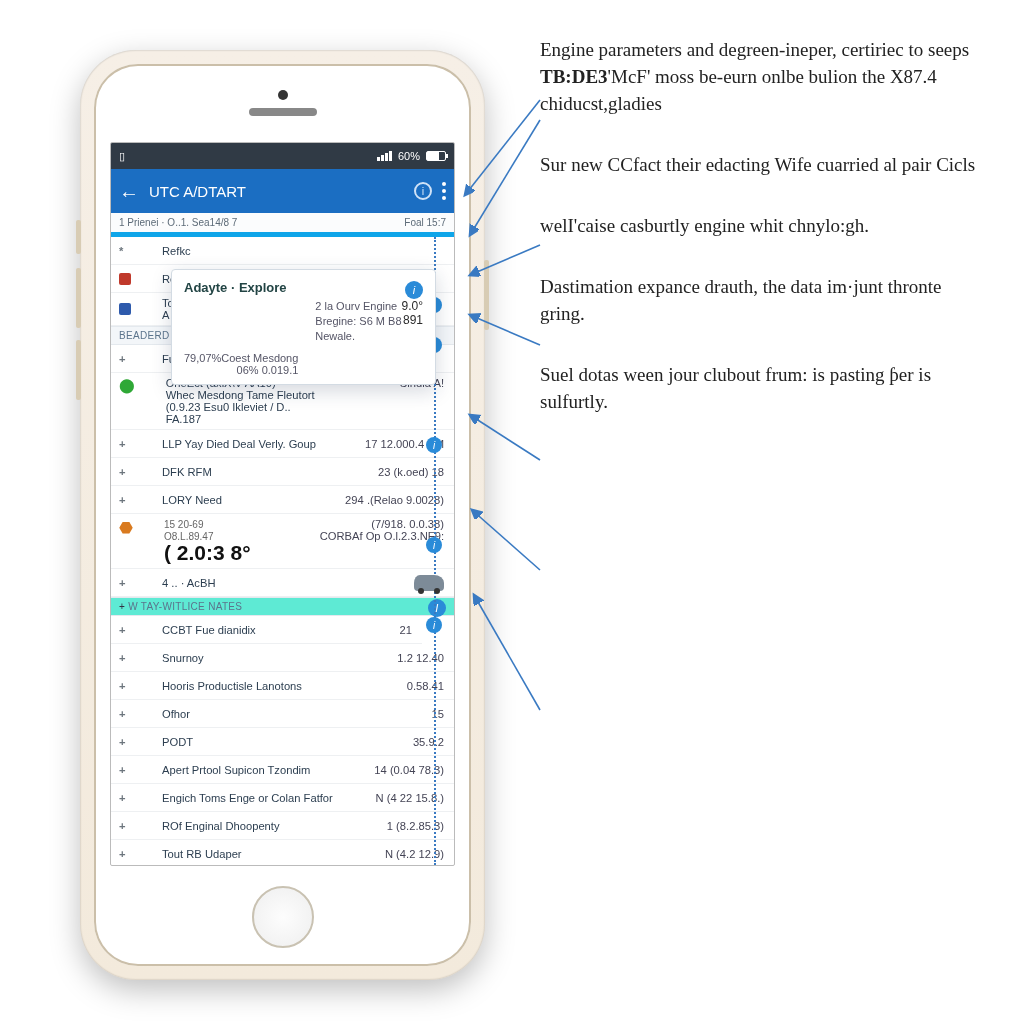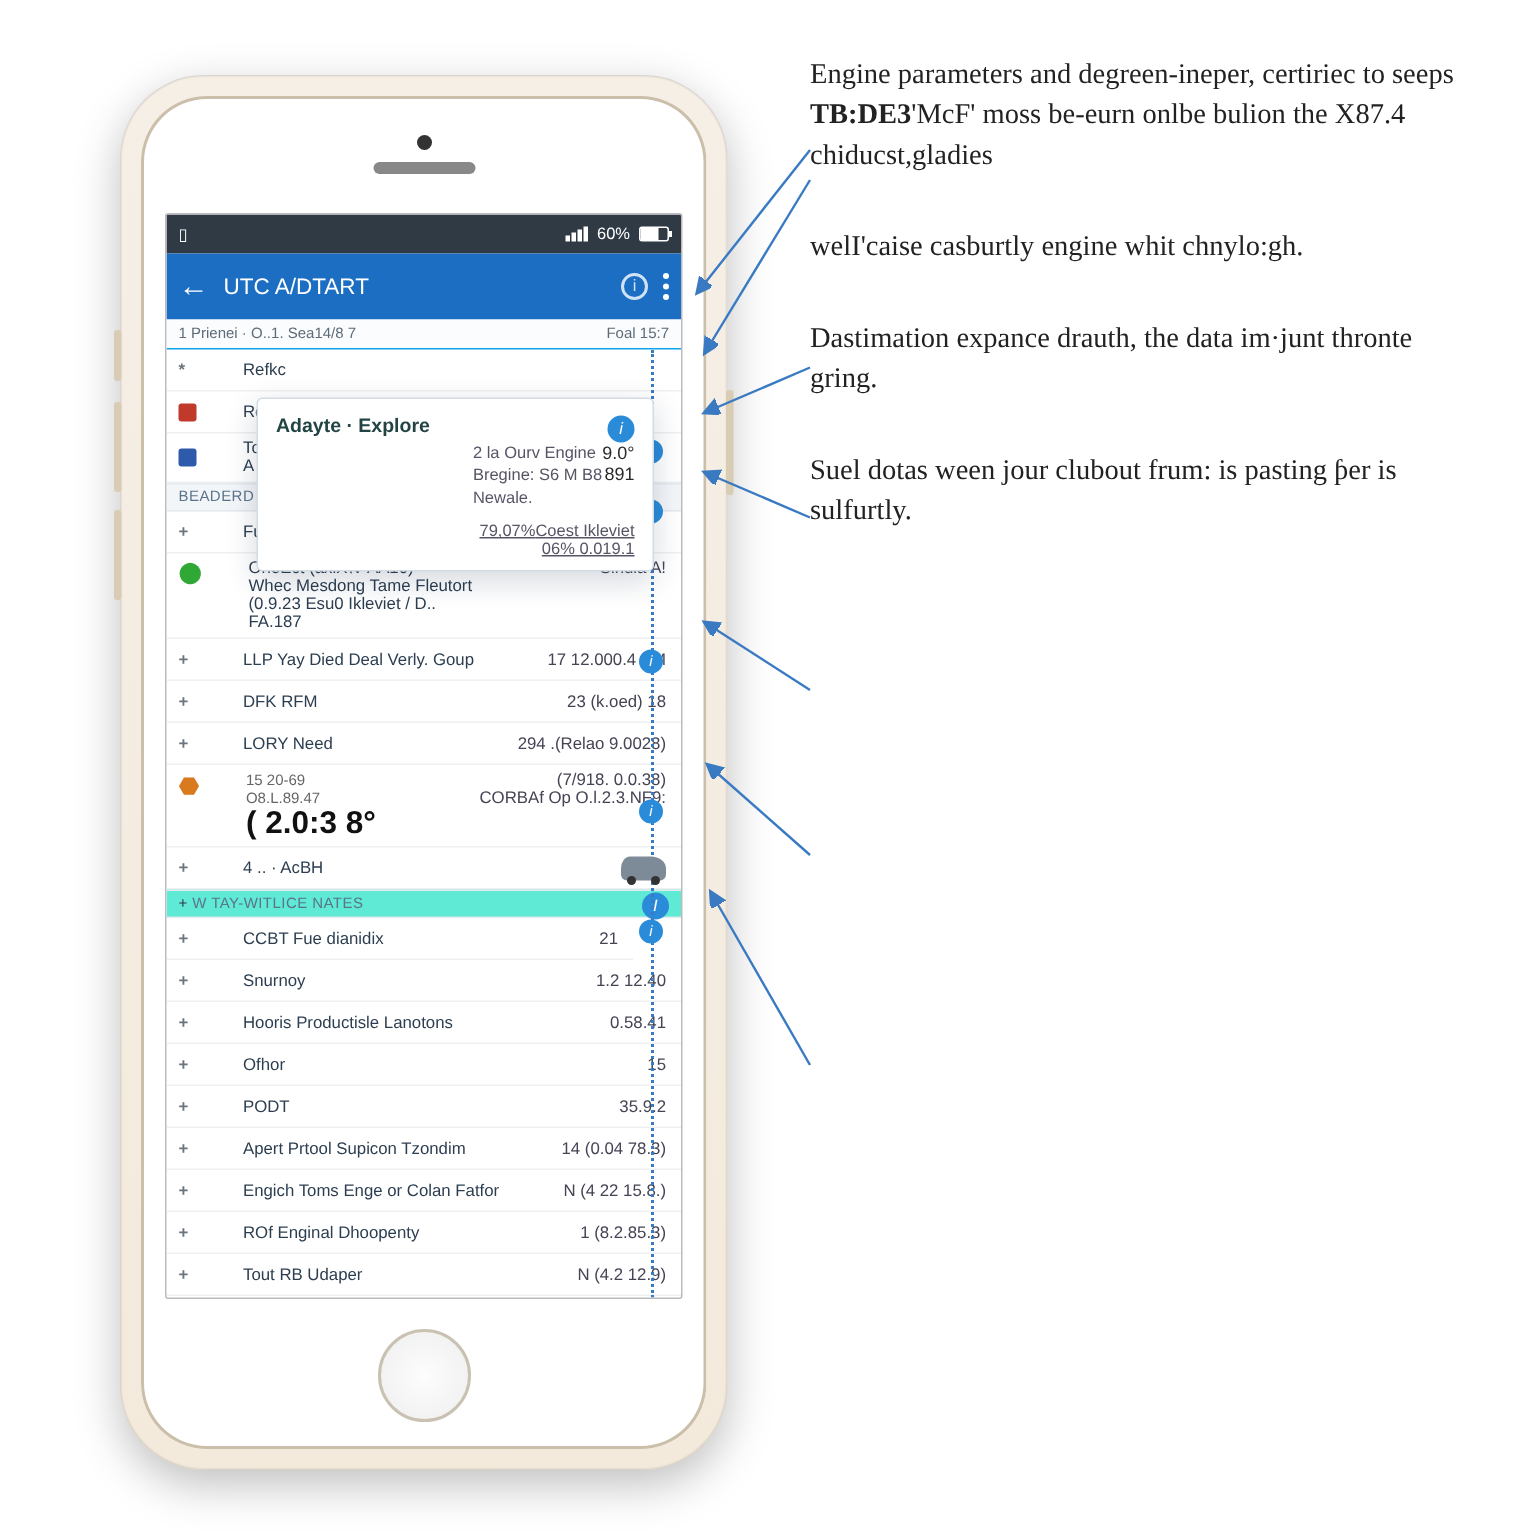--- a/index.html
+++ b/index.html
@@ -55,33 +55,33 @@
   .dots{ display:flex;flex-direction:column;gap:3px;}
   .dots span{width:4px;height:4px;background:#fff;border-radius:50%;}
 
   
   .list { flex:1; overflow:hidden; position:relative; color:#2a2a2a; }
   .row { display:flex; align-items:center; padding:4px 10px 4px 8px; border-bottom:1px solid #eef0f2; min-height:28px; gap:6px; font-size:11.2px;}
   .row .plus{ color:#6c757d; width:12px; font-weight:bold;}
   .row .lbl{ flex:1; color:#2c3e50;margin-left:25px; }
   .row .val{ color:#445; }
   .section-hdr{ background:#f3f6f9; color:#5b748c; text-transform:uppercase; font-size:10px; letter-spacing:.3px; padding:3px 8px; border-bottom:1px solid #e4e9ee; border-top:1px solid #e4e9ee;}
-  .subhdr-row{ background:#fbfcfd; border-bottom:1px solid #0ea5e9; display:flex; font-size:10px; color:#5d6b78; padding:4px 8px; justify-content:space-between;}
+  .subhdr-row{ background:#fbfcfd; border-bottom:5px solid #0ea5e9; display:flex; font-size:10px; color:#5d6b78; padding:4px 8px; justify-content:space-between;}
   .pin{ color:#2fa836; font-size:14px;}
   .flame{ color:#d97a1f; font-size:16px;}
   .big{ font-size:21px; font-weight:600; color:#111; line-height:22px;}
   .caricon{ width:30px;height:16px;background:#7d8b98;border-radius:6px 10px 4px 4px / 8px 8px 4px 4px; position:relative;}
   .caricon:before,.caricon:after{content:"";position:absolute;bottom:-3px;width:6px;height:6px;background:#333;border-radius:50%;}
   .caricon:before{left:4px}.caricon:after{right:4px}
 
   
   .card{ position:absolute; left:60px; top:32px; width:265px; background:#fff; border:1px solid #d3dbe3; border-radius:4px; box-shadow:0 6px 20px rgba(20,40,70,.18); padding:10px 12px 8px; font-size:12px; z-index:5;}
   .card h4{ font-size:13px; font-weight:600; color:#244; margin-bottom:4px;}
   .card .sub{ color:#556; font-size:11px; line-height:15px;}
-  .card .ftr{ display:flex; justify-content:flex-end; margin-top:8px; font-size:11px; color:#556;text-decoration:underline;}
+  .card .ftr{ display:flex; justify-content:flex-start; margin-top:8px; font-size:11px; color:#556;}
   .info-badge{ display:inline-flex; width:18px;height:18px; background:#2a8bd8; color:#fff; border-radius:50%; align-items:center; justify-content:center; font-style:italic; font-size:11px; margin-left:6px;}
 
   
   .anns { position:absolute; left:540px; top:36px; right:40px; font-size:19px; line-height:27px; color:#222; font-family: Georgia, "Times New Roman", serif;}
   .ann{ margin-bottom:34px; }
   .ann b{font-weight:700;}
 
   
   svg.arrows{ position:absolute; left:0; top:0; width:1024px; height:1024px; pointer-events:none; }
   svg.arrows path{ stroke:#3a7ac2; stroke-width:1.6; fill:none; }
@@ -156,21 +156,21 @@
 Bregine: S6 M B8
 Newale.</div>
             <div style="text-align:right">
               <div>9.0°</div>
               <div>891</div>
             </div>
           </div>
           <div class="ftr">
             <span>79,07%</span>
             <span style="text-align:right">
-              <div>Coest Ikleviet</div>
+              <div>Coest Mesdong</div>
               <div>06% 0.019.1</div>
             </span>
           </div>
         </div>
 
         <div class="row">
             <span class="plus">*</span>
             <span class="lbl">Refkc</span>
           </div>
         <div class="row">
@@ -275,20 +275,21 @@
         <div class="row"></div>
       </div>
     </div>
 
     <div class="phone-home"></div>
   </div>
 </div>
 
 <div class="anns">
   <div class="ann"><span>Engine parameters and degreen-ineper, certiriec to seeps <b>TB:DE3</b>'McF' moss be-eurn onlbe bulion the X87.4 chiducst,gladies</span></div>
+  <div class="ann"><span>Sur new CCfact their edacting Wife cuarried al pair Cicls</span></div>
   <div class="ann"><span>welI'caise casburtly engine whit chnylo:gh.</span></div>
   <div class="ann"><span>Dastimation expance drauth, the data im·junt thronte gring.</span></div>
   <div class="ann"><span>Suel dotas ween jour clubout frum: is pasting ƥer is sulfurtly.</span></div>
 </div>
 
 <svg class="arrows">
   <defs>
       <marker id="ah" markerWidth="8" markerHeight="8" refX="6" refY="3" orient="auto">
         <path d="M0,0 L6,3 L0,6 Z" class="head"></path>
       </marker>

